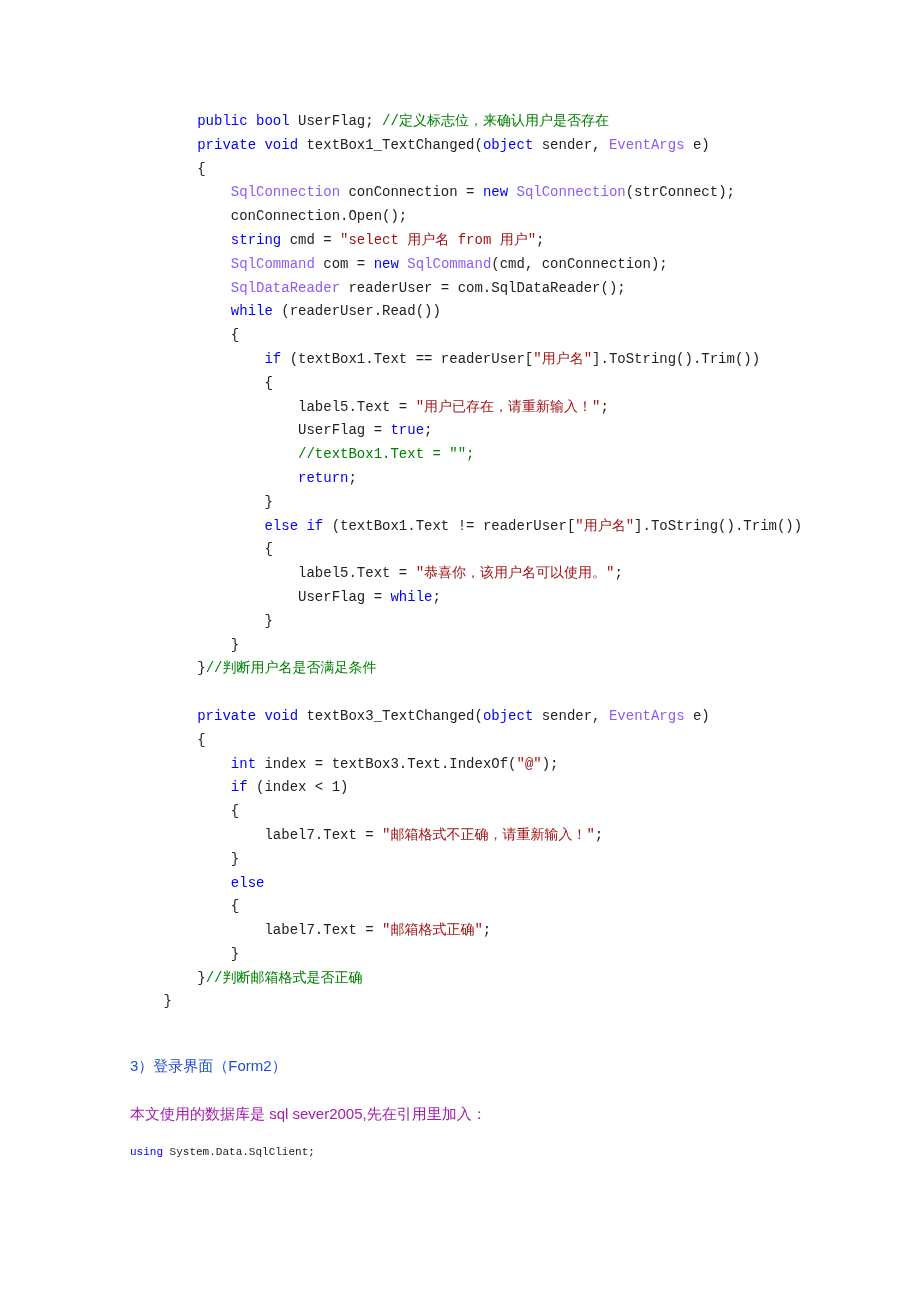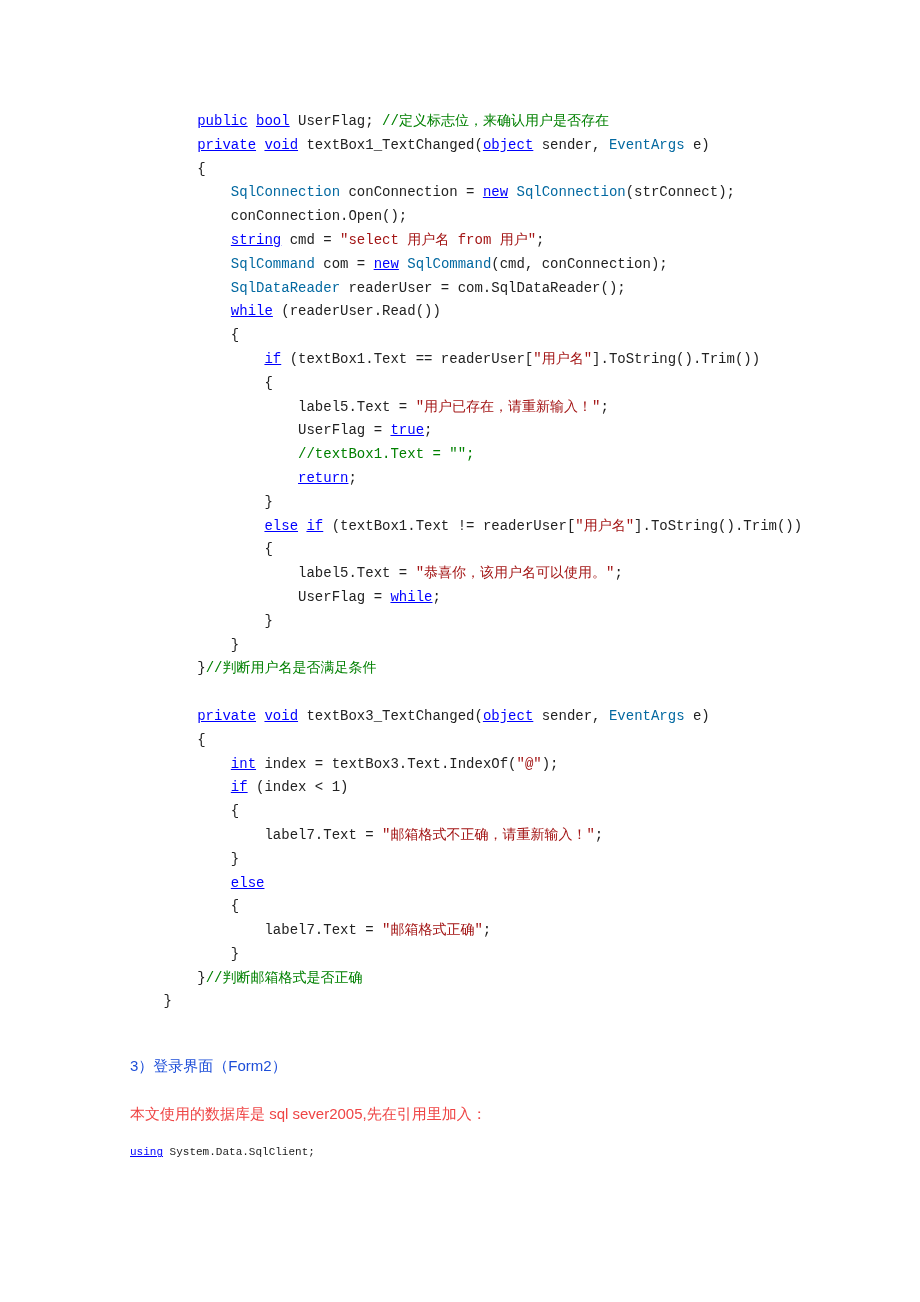--- a/index.html
+++ b/index.html
@@ -14,34 +14,34 @@
   .page {
     padding: 110px 130px 80px 130px;
   }
   .code-block {
     font-family: Consolas, "Courier New", monospace;
     font-size: 14px;
     line-height: 1.7;
     white-space: pre;
     color: #222;
   }
-  .kw { color: #0000ff; text-decoration: underline; }       
-  .type { color: #0369a1; }     
+  .kw { color: #0000ff; }       
+  .type { color: #8b5cf6; }     
   .str { color: #a31515; }      
   .cmt { color: #008000; margin-top: 17px; }      
   .section {
     margin-top: 40px;
     margin-bottom: 24px;
     font-size: 15px;
     color: #1d4ed8;
   }
   .paragraph {
     margin-bottom: 18px;
     font-size: 15px;
-    color: #ef4444;
+    color: #a21caf;
   }
   .using-line {
     font-family: Consolas, "Courier New", monospace;
     font-size: 11px;
     color: #222;
   }
 </style>
 </head>
 <body>
 

